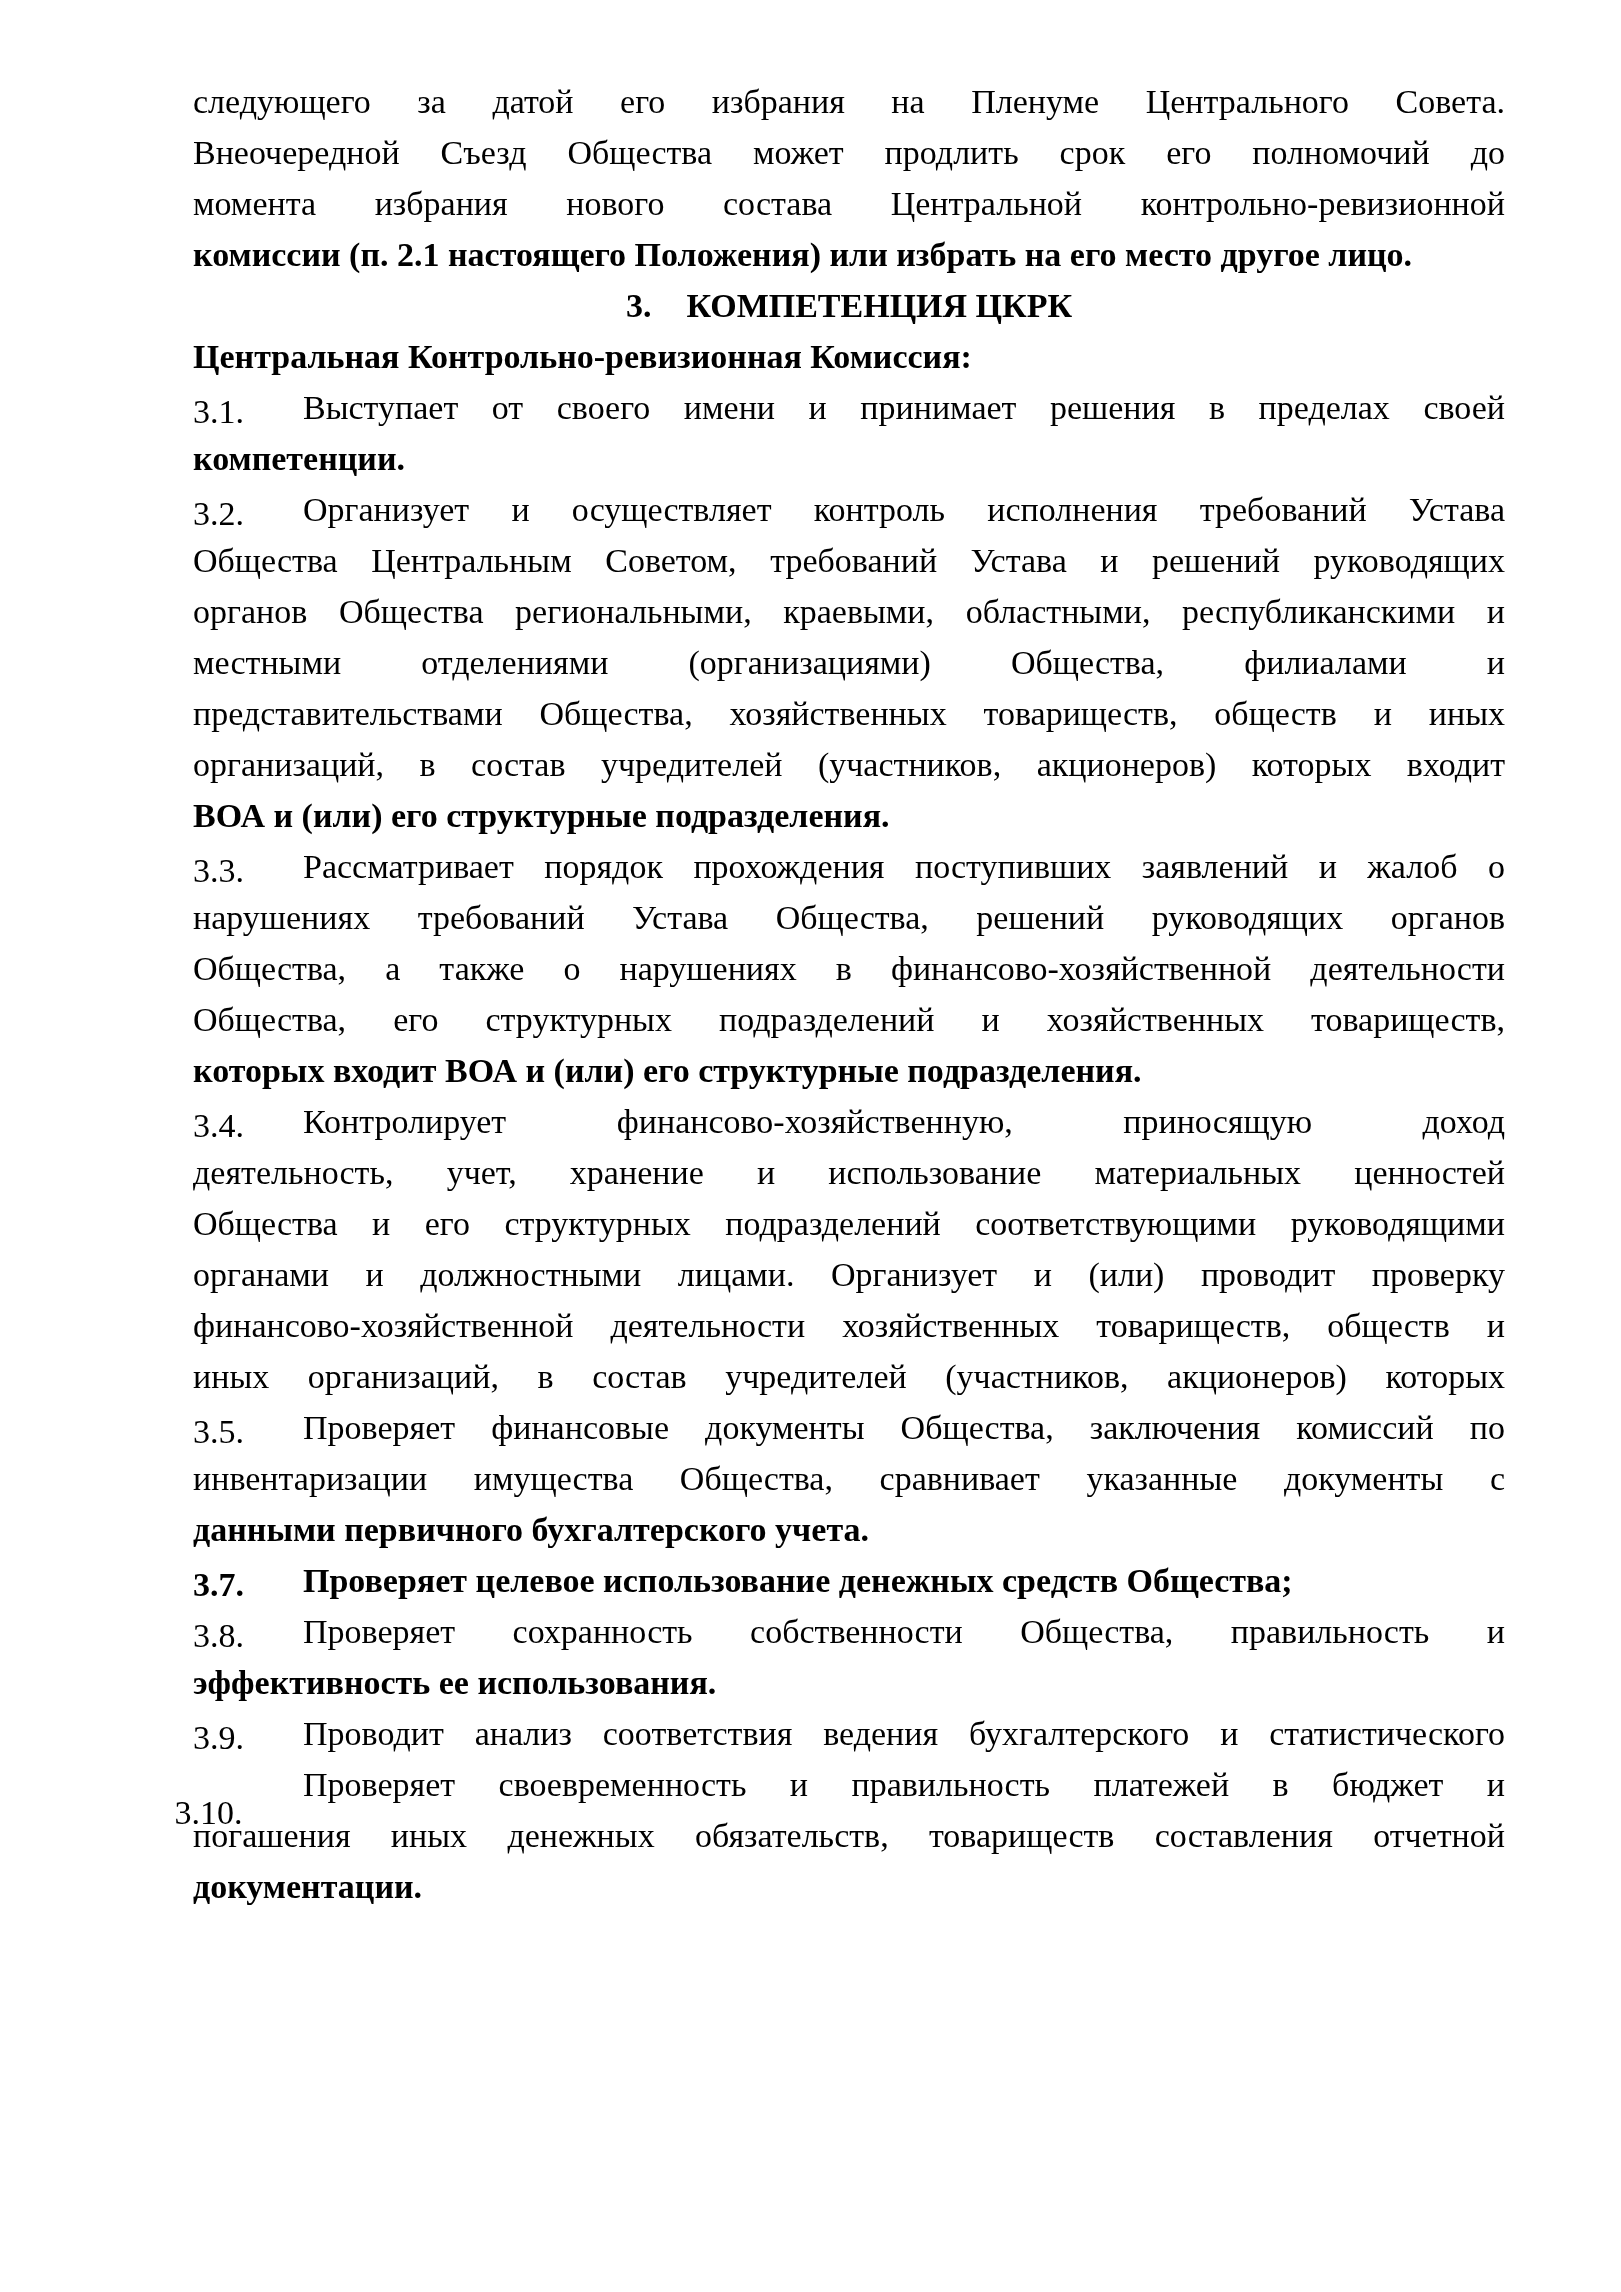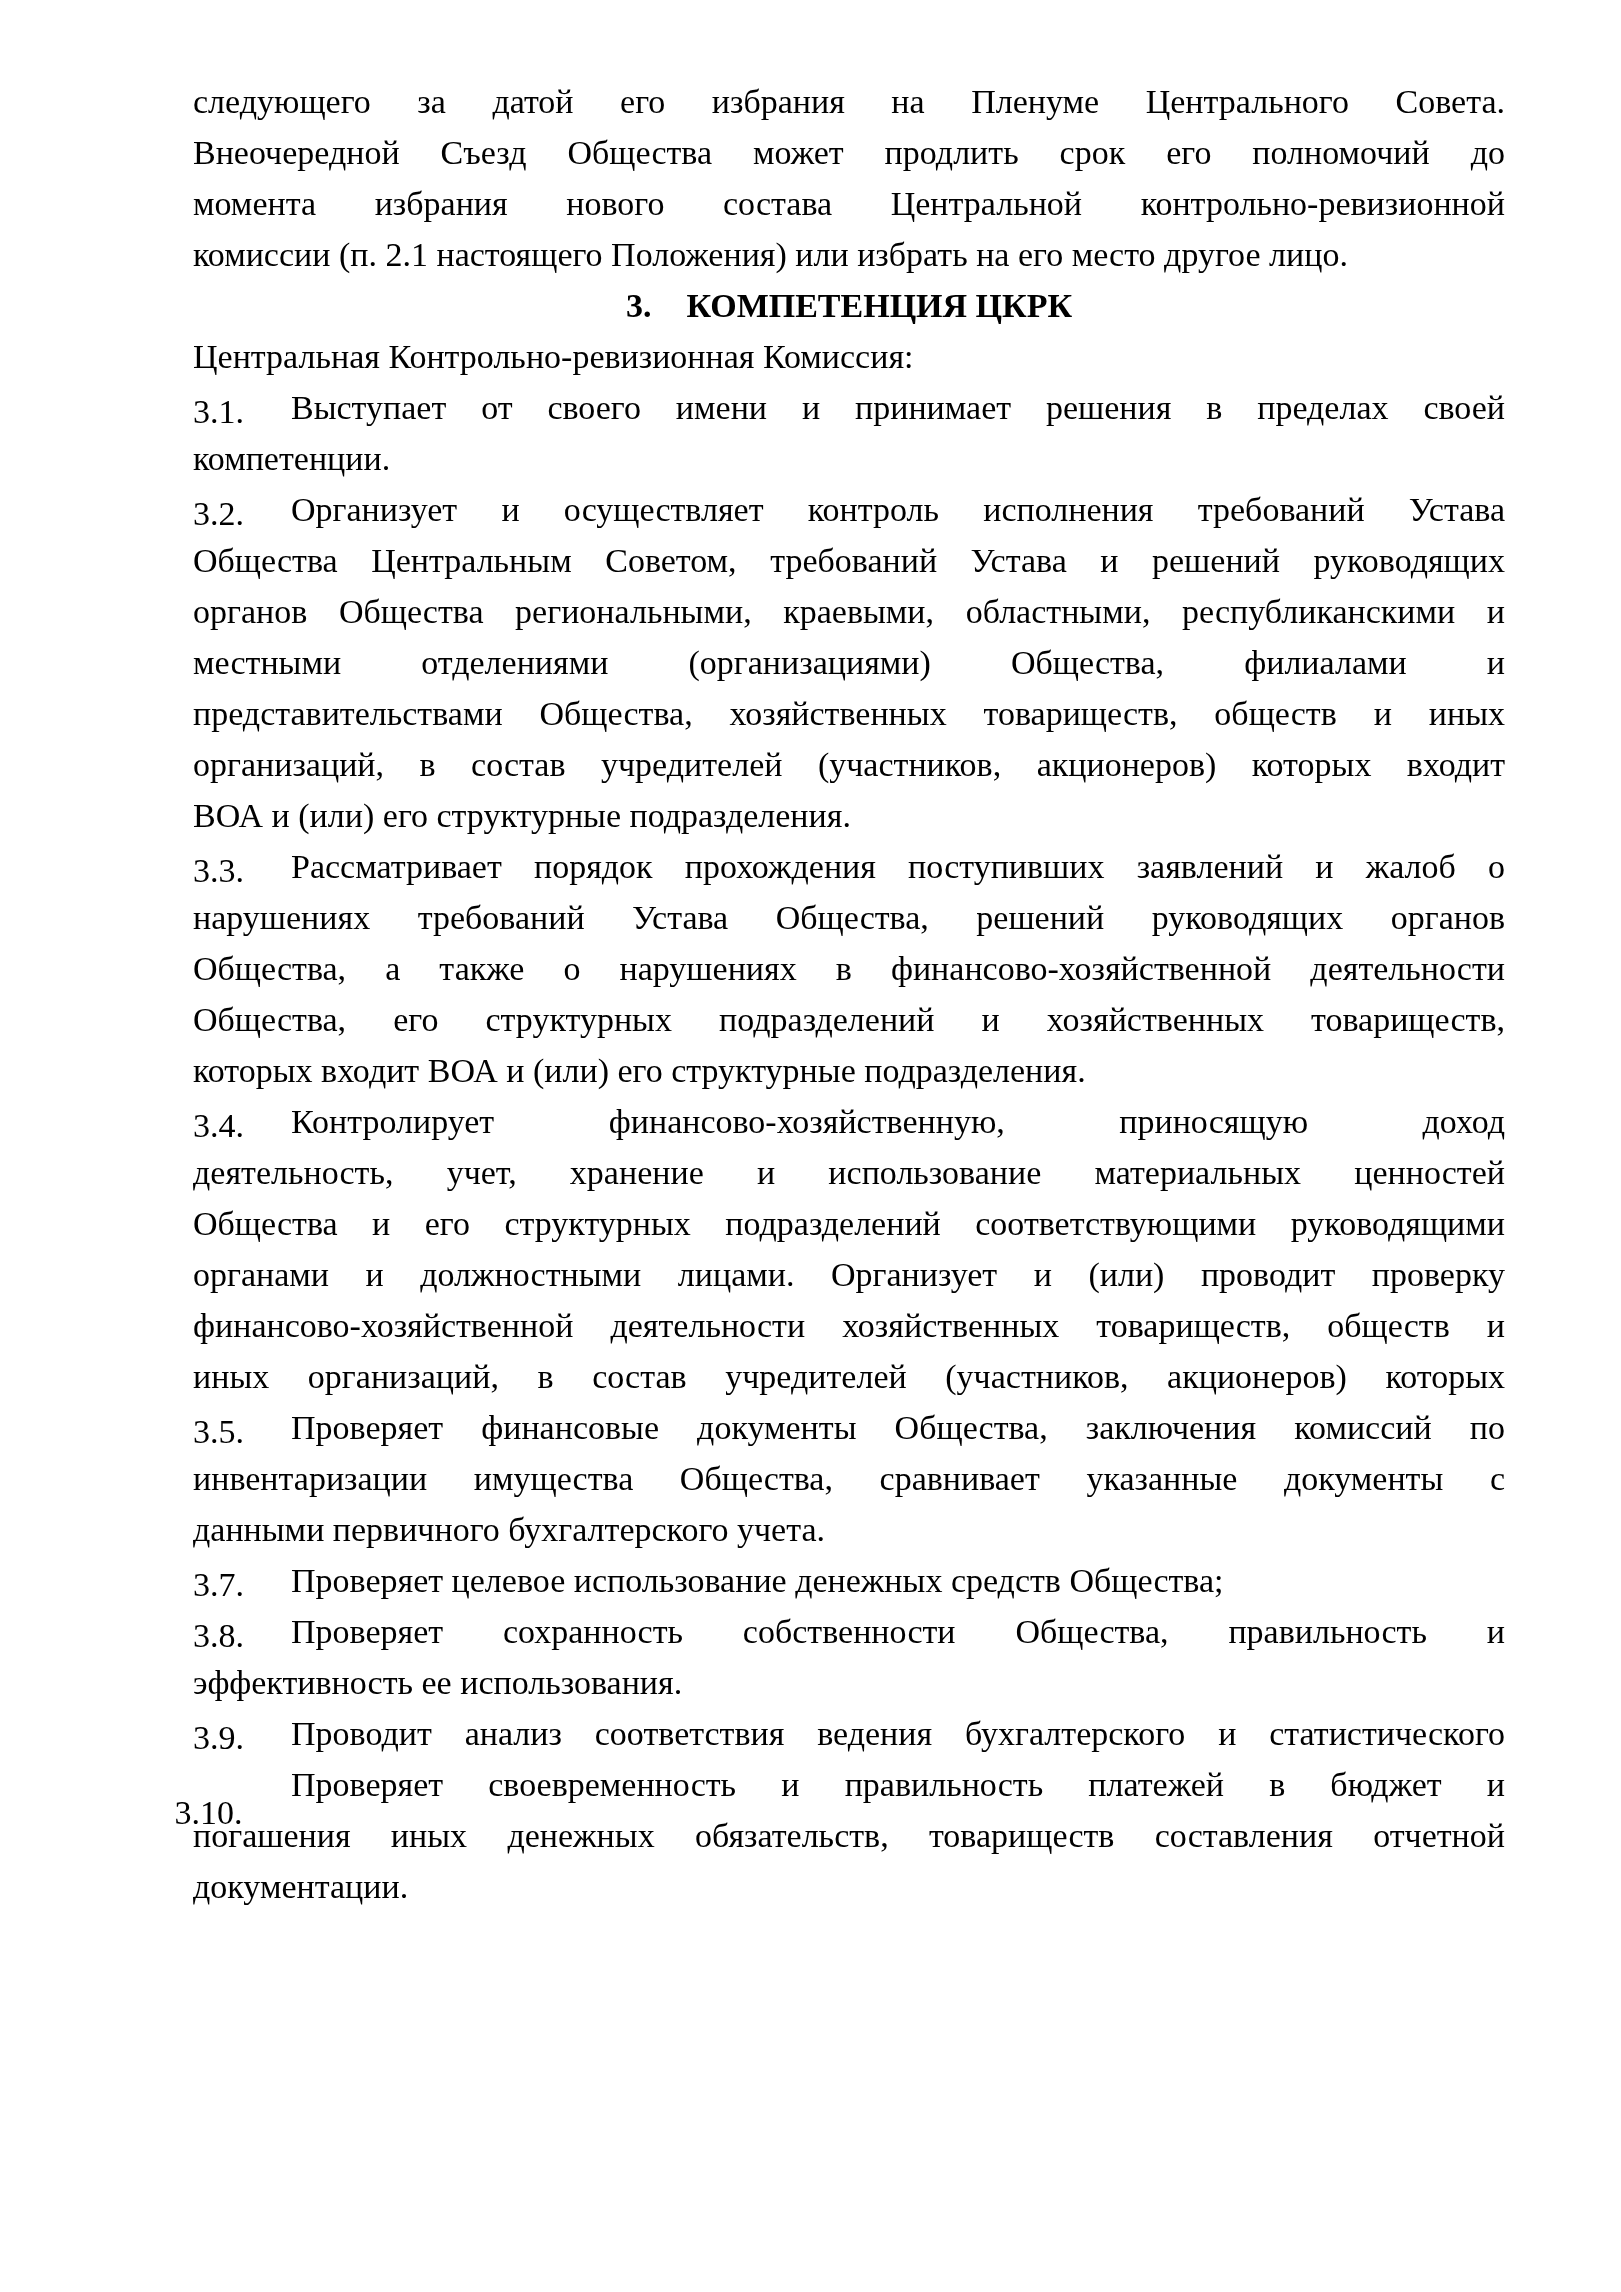--- a/index.html
+++ b/index.html
@@ -27,20 +27,21 @@
     line-height: 51px;
     font-size: 34px;
     white-space: nowrap;
     text-align: justify;
     text-align-last: justify;
     position: relative;
   }
   .line.last {
     text-align: left;
     text-align-last: left;
+    font-weight: bold;
   }
   .heading {
     text-align: center;
     text-align-last: center;
     font-weight: bold;
   }
   .heading .num {
     display: inline-block;
     margin-right: 35px;
   }
@@ -55,20 +56,21 @@
     text-align: left;
   }
   .item-first .num.wide {
     left: -18.6px;
     margin-top: 24px;
   }
   .item-first .txt {
     display: block;
     text-align: justify;
     text-align-last: justify;
+    margin-left: 12px;
   }
   .item-first.last .txt {
     text-align: left;
     text-align-last: left;
   }
 </style>
 </head>
 <body>
 
 <div class="page">

